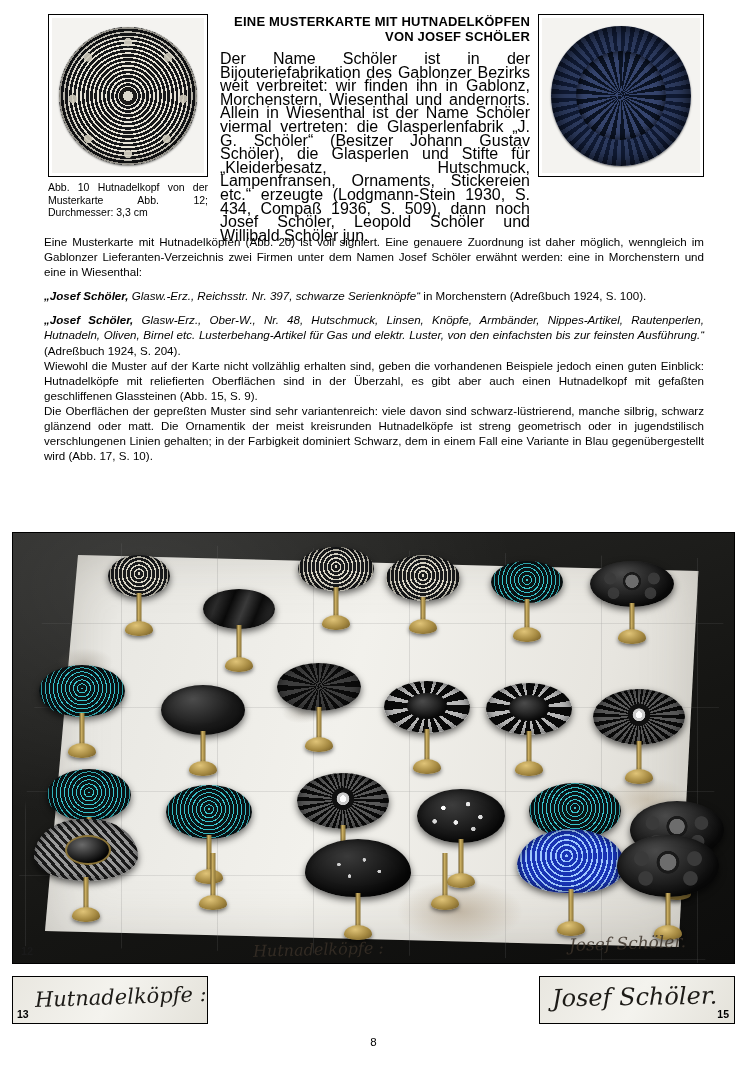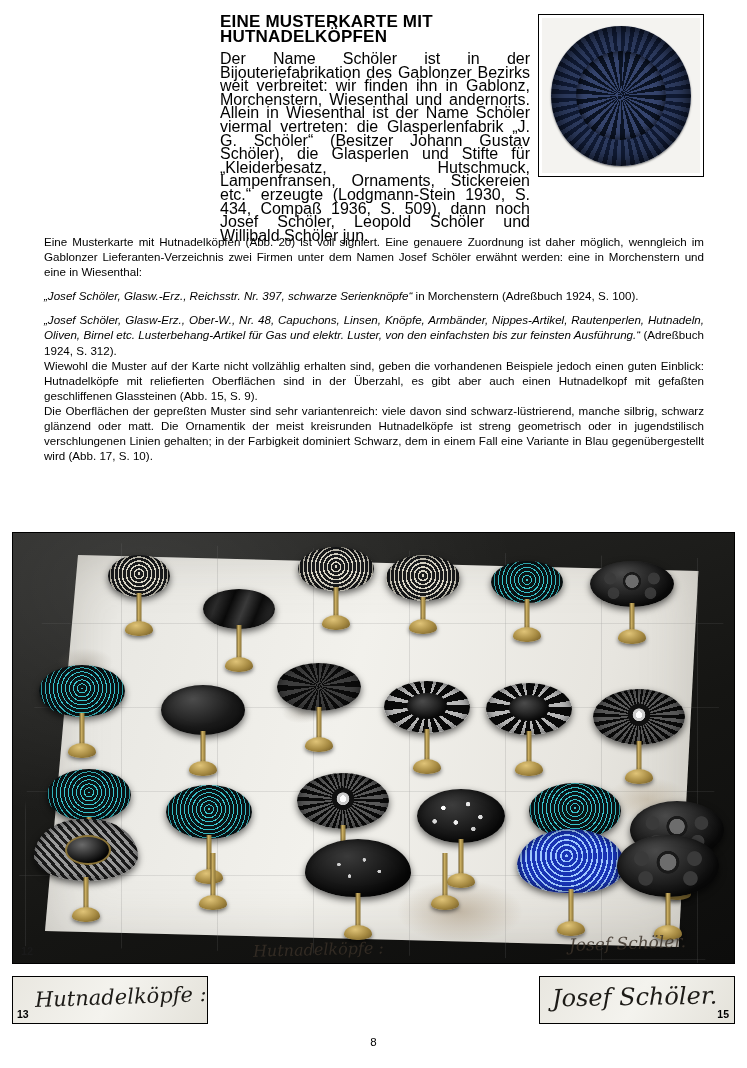--- a/index.html
+++ b/index.html
@@ -129,24 +129,24 @@
     box-shadow: inset 0 0 10px rgba(0,0,0,.9);
   }
 
   .intro-col {
     position: absolute;
     left: 220px;
     top: 14px;
     width: 310px;
   }
   .doc-title {
-    font-size: 17px;
+    font-size: 13px;
     font-weight: bold;
     line-height: 15px;
-    text-align: left;
+    text-align: right;
     letter-spacing: .2px;
     margin: 0 0 8px 0;
   }
   .intro-text {
     font-size: 16px;
     line-height: 13.6px;
     text-align: justify;
     text-justify: inter-word;
     margin: 0;
   }
@@ -167,21 +167,21 @@
   }
   .para + .para { margin-top: 0px; }
   .para.gap { margin-top: 9px; }
   .quote {
     font-style: italic;
     font-size: 11.6px;
     line-height: 15.1px;
     text-align: justify;
     margin: 9px 0 0 0;
   }
-  .quote b { font-weight: normal; font-style: italic; }
+  .quote b { font-weight: bold; font-style: italic; }
 
   
   .photo-wrap {
     position: absolute;
     left: 12px;
     top: 532px;
     width: 723px;
     height: 432px;
     border: 1px solid #000;
     box-sizing: border-box;
@@ -442,44 +442,53 @@
     color: #000;
   }
 </style>
 </head>
 <body>
 
 <div class="page">
 
   <div class="top-block">
 
+    <div class="fig-left">
+      <div class="fig-frame">
+        <div class="fig-inner">
+          <div class="btn10"></div>
+        </div>
+      </div>
+      <div class="fig-caption">Abb. 10  Hutnadelkopf von der Musterkarte Abb. 12; Durchmesser: 3,3 cm</div>
+    </div>
 
     <div class="intro-col">
       <div class="doc-title">
         <div>EINE MUSTERKARTE MIT HUTNADELKÖPFEN</div>
+        <div>VON JOSEF SCHÖLER</div>
       </div>
       <p class="intro-text">Der Name Schöler ist in der Bijouteriefabrikation des Gablonzer Bezirks weit verbreitet: wir finden ihn in Gablonz, Morchenstern, Wiesenthal und andernorts. Allein in Wiesenthal ist der Name Schöler viermal vertreten: die Glasperlenfabrik „J. G. Schöler“ (Besitzer Johann Gustav Schöler), die Glasperlen und Stifte für „Kleiderbesatz, Hutschmuck, Lampenfransen, Ornaments, Stickereien etc.“ erzeugte (Lodgmann-Stein 1930, S. 434, Compaß 1936, S. 509), dann noch Josef Schöler, Leopold Schöler und Willibald Schöler jun.</p>
     </div>
 
     <div class="fig-right">
       <div class="fig-frame">
         <div class="fig-inner">
           <div class="btn11"></div>
         </div>
       </div>
     </div>
   </div>
 
   <div class="body-block">
 
     <p class="para">Eine Musterkarte mit Hutnadelköpfen (Abb. 20) ist voll signiert. Eine genauere Zuordnung ist daher möglich, wenngleich im Gablonzer Lieferanten-Verzeichnis zwei Firmen unter dem Namen Josef Schöler erwähnt werden: eine in Morchenstern und eine in Wiesenthal:</p>
 
     <p class="quote"><b>„Josef Schöler,</b><span> Glasw.-Erz., Reichsstr. Nr. 397, schwarze Serienknöpfe“</span><span class="nonitalic" style="font-style:normal"> in Morchenstern (Adreßbuch 1924, S. 100).</span></p>
 
-    <p class="quote"><b>„Josef Schöler,</b><span> Glasw-Erz., Ober-W., Nr. 48, Capuchons, Linsen, Knöpfe, Armbänder, Nippes-Artikel, Rautenperlen, Hutnadeln, Oliven, Birnel etc. Lusterbehang-Artikel für Gas und elektr. Luster, von den einfachsten bis zur feinsten Ausführung.“</span><span style="font-style:normal"> (Adreßbuch 1924, S. 312).</span></p>
+    <p class="quote"><b>„Josef Schöler,</b><span> Glasw-Erz., Ober-W., Nr. 48, Hutschmuck, Linsen, Knöpfe, Armbänder, Nippes-Artikel, Rautenperlen, Hutnadeln, Oliven, Birnel etc. Lusterbehang-Artikel für Gas und elektr. Luster, von den einfachsten bis zur feinsten Ausführung.“</span><span style="font-style:normal"> (Adreßbuch 1924, S. 204).</span></p>
 
     <p class="para">Wiewohl die Muster auf der Karte nicht vollzählig erhalten sind, geben die vorhandenen Beispiele jedoch einen guten Einblick: Hutnadelköpfe mit reliefierten Oberflächen sind in der Überzahl, es gibt aber auch einen Hutnadelkopf mit gefaßten geschliffenen Glassteinen (Abb. 15, S. 9).</p>
     <p class="para">Die Oberflächen der gepreßten Muster sind sehr variantenreich: viele davon sind schwarz-lüstrierend, manche silbrig, schwarz glänzend oder matt. Die Ornamentik der meist kreisrunden Hutnadelköpfe ist streng geometrisch oder in jugendstilisch verschlungenen Linien gehalten; in der Farbigkeit dominiert Schwarz, dem in einem Fall eine Variante in Blau gegenübergestellt wird (Abb. 17, S. 10).</p>
   </div>
 
   <div class="photo-wrap">
     <div class="photo">
       <div class="card"></div>
       <div class="card-grid"></div>
       <div class="card-stains"></div>

